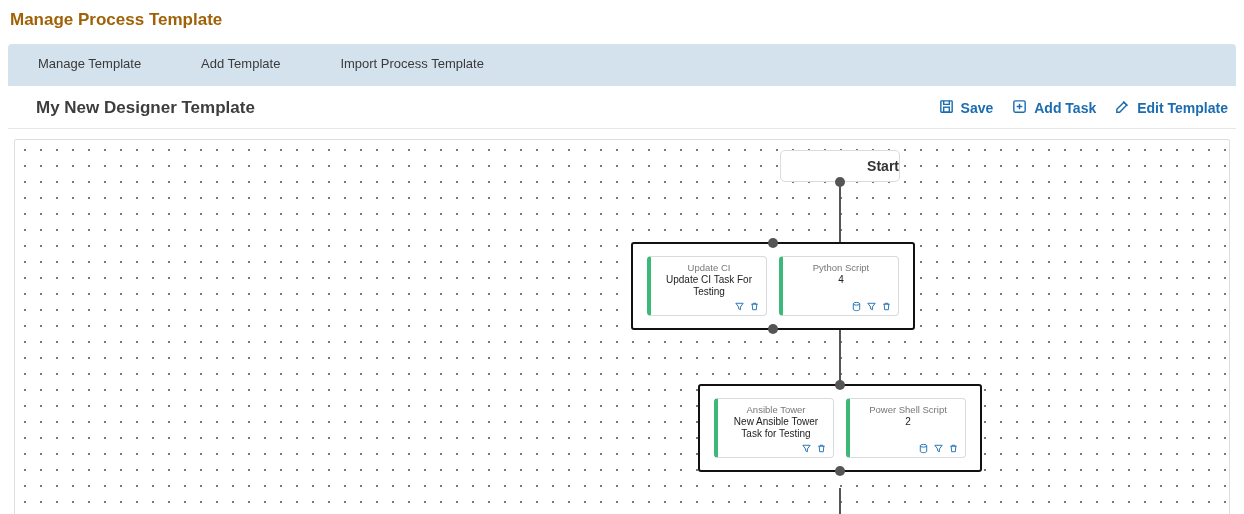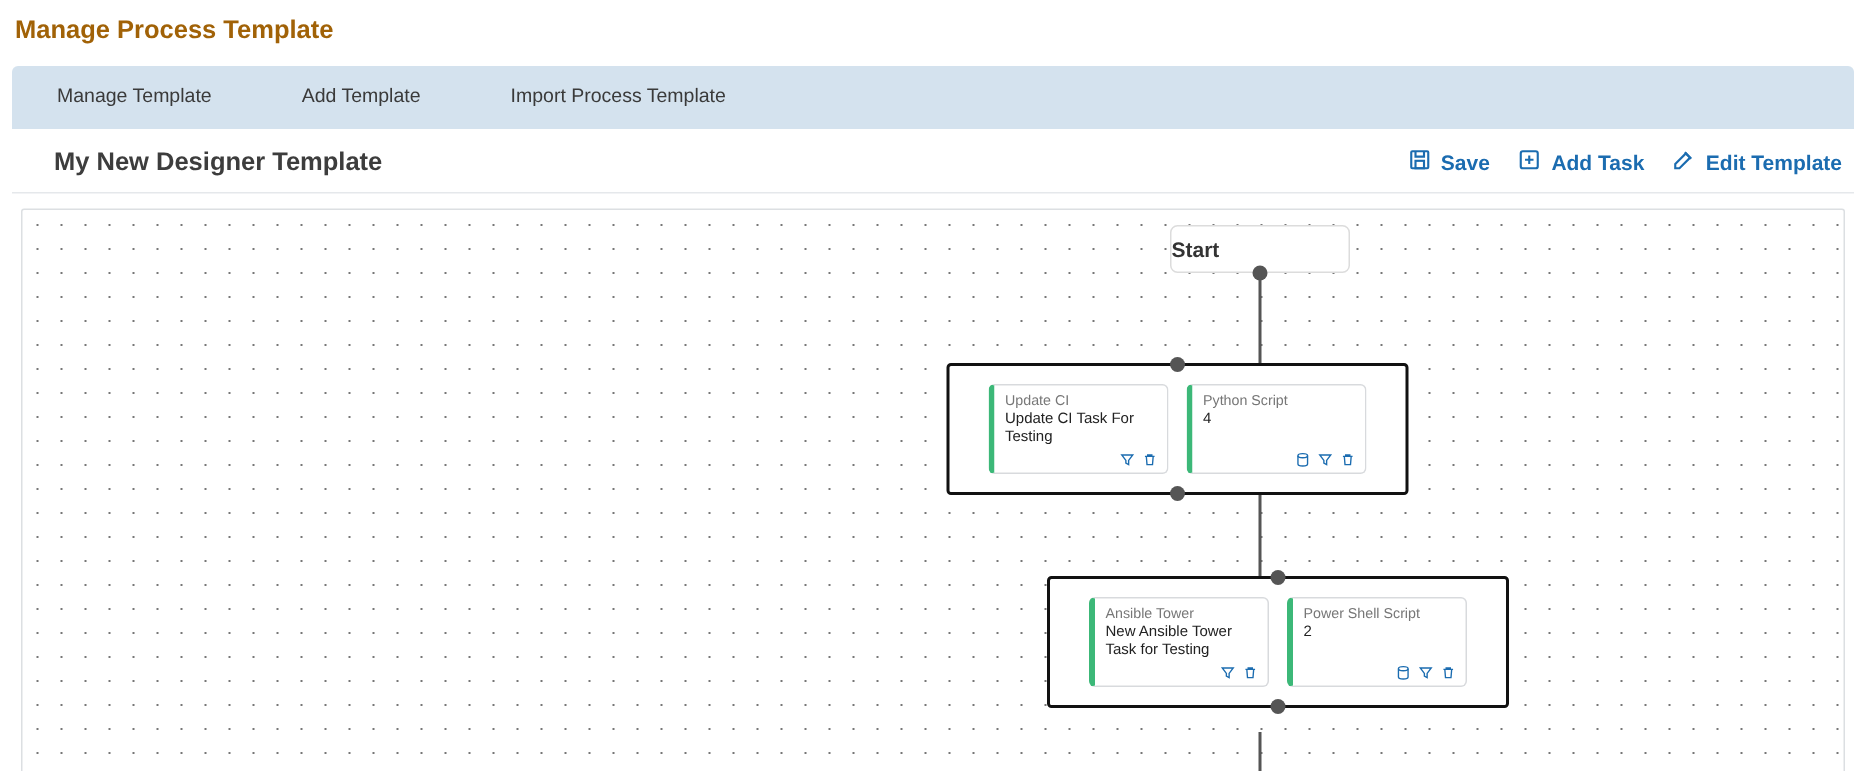--- a/index.html
+++ b/index.html
@@ -12,27 +12,27 @@
   .template-name { font-size: 17px; font-weight: 700; color: #3d3d3d; flex: 1; }
   .action-btn { display: inline-flex; align-items: center; gap: 6px; color: #1b6cb0; font-weight: 600; font-size: 14px; margin-left: 18px; cursor: pointer; }
   .action-btn svg { width: 17px; height: 17px; }
   .canvas-wrap { margin: 0 8px; padding: 10px 6px 0 6px; }
   .canvas { position: relative; width: 100%; height: 380px; overflow: hidden;
     background-image: radial-gradient(circle, #777 0.8px, transparent 0.8px);
     background-size: 16px 16px; background-position: 2px 2px;
     border: 1px solid #dcdfe2; border-radius: 2px; }
 
   .start-node { position: absolute; left: 765px; top: 10px; width: 120px; height: 32px;
-    background: #fff; border: 1px solid #dcdcdc; border-radius: 5px; display: flex; align-items: center; justify-content: flex-start;
+    background: #fff; border: 1px solid #dcdcdc; border-radius: 5px; display: flex; align-items: center; justify-content: flex-end;
     font-weight: 700; font-size: 14px; color: #333; }
 
   .port { position: absolute; width: 10px; height: 10px; background: #555; border-radius: 50%; left: 50%; transform: translateX(-50%); }
   .start-node .port-out { bottom: -6px; }
 
-  .stage-box { position: absolute; background: #fff; border: 2px solid #111; border-radius: 3px; padding: 12px 26px; }
+  .stage-box { position: absolute; background: #fff; border: 2px solid #111; border-radius: 3px; padding: 12px 14px; text-align: center; }
   .stage-box .port-in { top: -6px; }
   .stage-box .port-out { bottom: -6px; }
 
   .tasks-row { display: flex; gap: 12px; }
   .task-card { width: 120px; height: 60px; background: #fff; border: 1px solid #d8dadd; border-left: 4px solid #3cb878; border-radius: 4px; padding: 5px 6px 3px 7px; font-size: 10px; color: #5a5a5a; display: flex; flex-direction: column; }
   .task-card .tcat { color: #777; font-size: 9.5px; }
   .task-card .tname { color: #222; font-size: 10px; line-height: 1.15; margin-top: 1px; }
   .task-card .tspacer { flex: 1; }
   .task-card .icons-row { display: flex; gap: 4px; justify-content: flex-end; }
   .mini-icon { width: 11px; height: 11px; color: #1b6cb0; cursor: pointer; }

